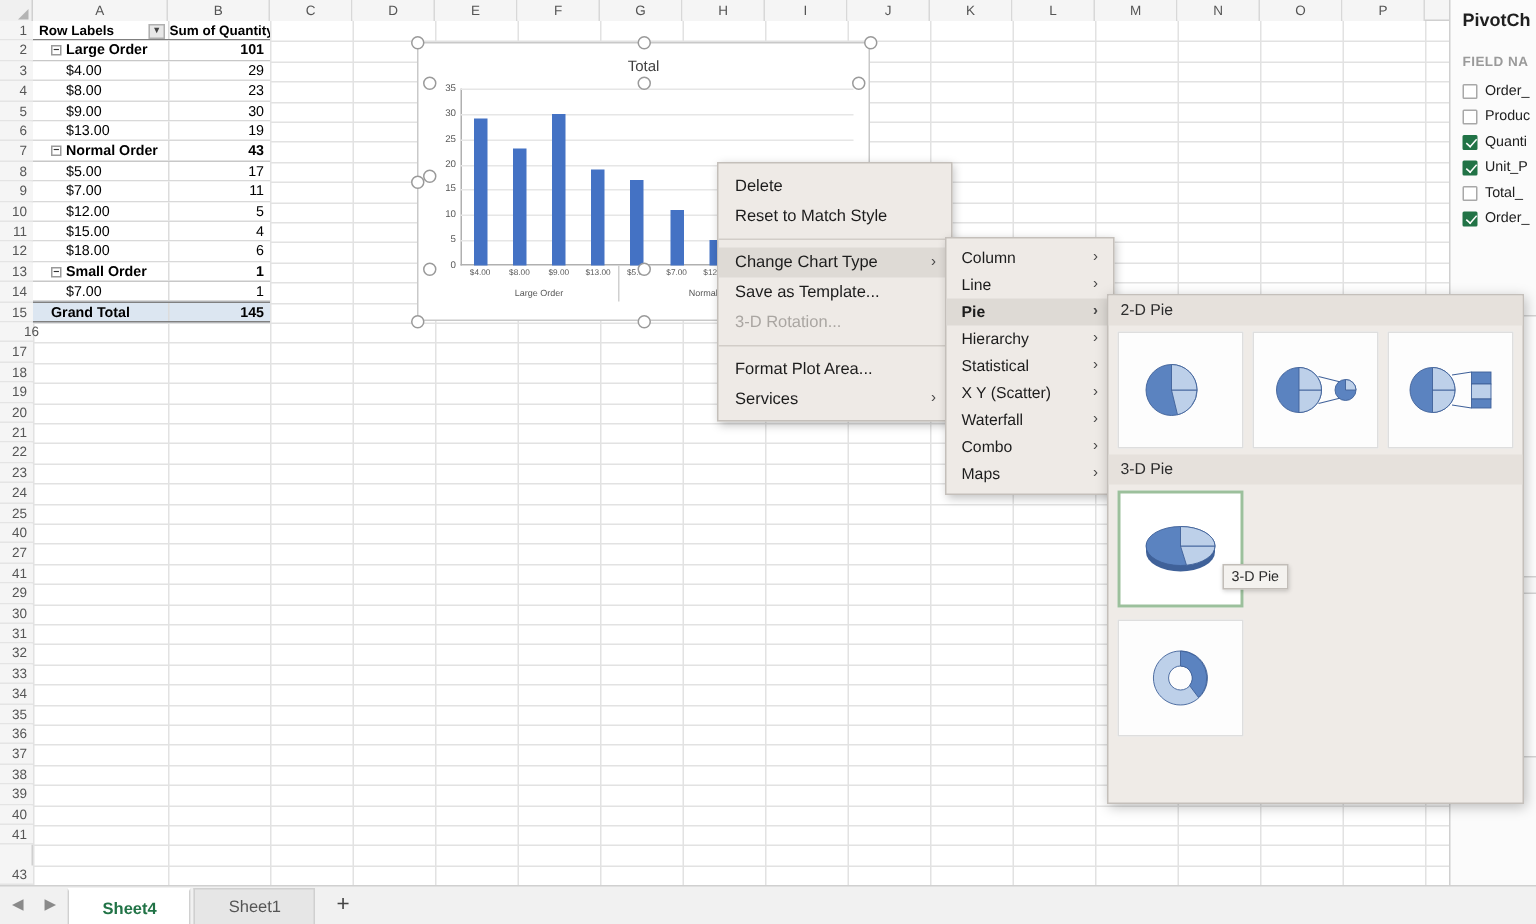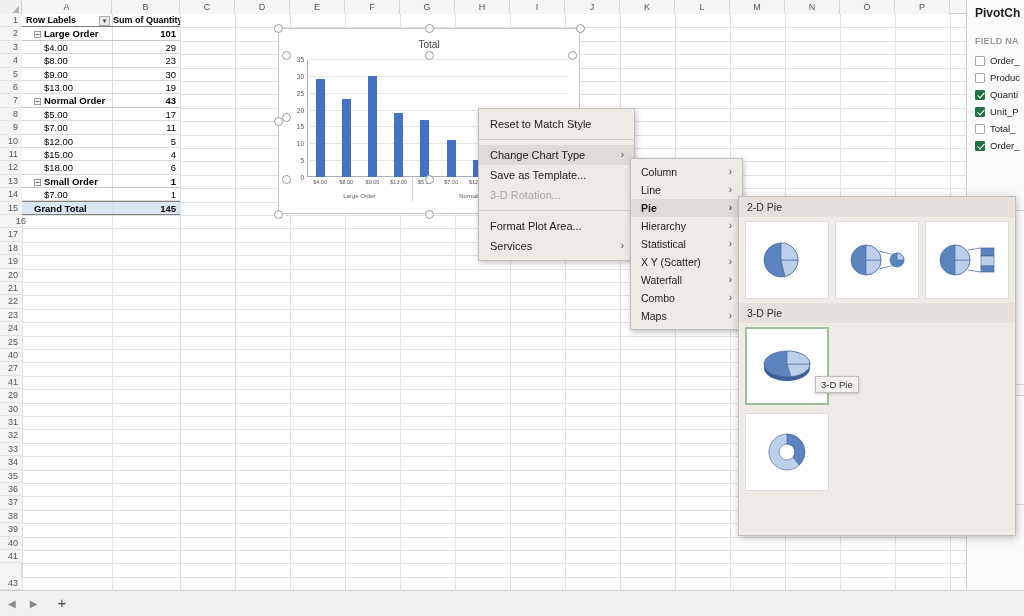--- a/index.html
+++ b/index.html
@@ -405,20 +405,21 @@
         <div class="handle" style="left: 567.5px; top: 50.5px;"></div>
         <div class="handle" style="left: 281.5px; top: 112.5px;"></div>
         <div class="handle" style="left: 567.5px; top: 112.5px;"></div>
         <div class="handle" style="left: 281.5px; top: 174.5px;"></div>
         <div class="handle" style="left: 424.5px; top: 174.5px;"></div>
         <div class="handle" style="left: 567.5px; top: 174.5px;"></div>
       </div>
   </div>
 
   <div class="ctx" id="context-menu">
+      <div class="ctx-item"><span>Delete</span></div>
       <div class="ctx-item"><span>Reset to Match Style</span></div>
       <div class="ctx-sep"></div>
       <div class="ctx-item hl"><span>Change Chart Type</span><span class="ctx-arrow">›</span></div>
       <div class="ctx-item"><span>Save as Template...</span></div>
       <div class="ctx-item disabled"><span>3-D Rotation...</span></div>
       <div class="ctx-sep"></div>
       <div class="ctx-item"><span>Format Plot Area...</span></div>
       <div class="ctx-item"><span>Services</span><span class="ctx-arrow">›</span></div>
     </div>
 
@@ -525,16 +526,20 @@
         <div class="panel-box" style="top: 210px; height: 175px;"></div>
         <div class="panel-box" style="top: 395px; height: 110px;"></div>
       </div>
   </div>
 
   <div class="tabbar">
     <div class="nav-arrows">
       <span class="nav-arrow">◀</span>
       <span class="nav-arrow">▶</span>
     </div>
+    <div id="sheet-tabs" style="display:flex;align-items:flex-end;">
+        <div class="sheet-tab active">Sheet4</div>
+        <div class="sheet-tab">Sheet1</div>
+      </div>
     <div class="add-sheet">+</div>
   </div>
 
 </div>
 
 </body></html>

